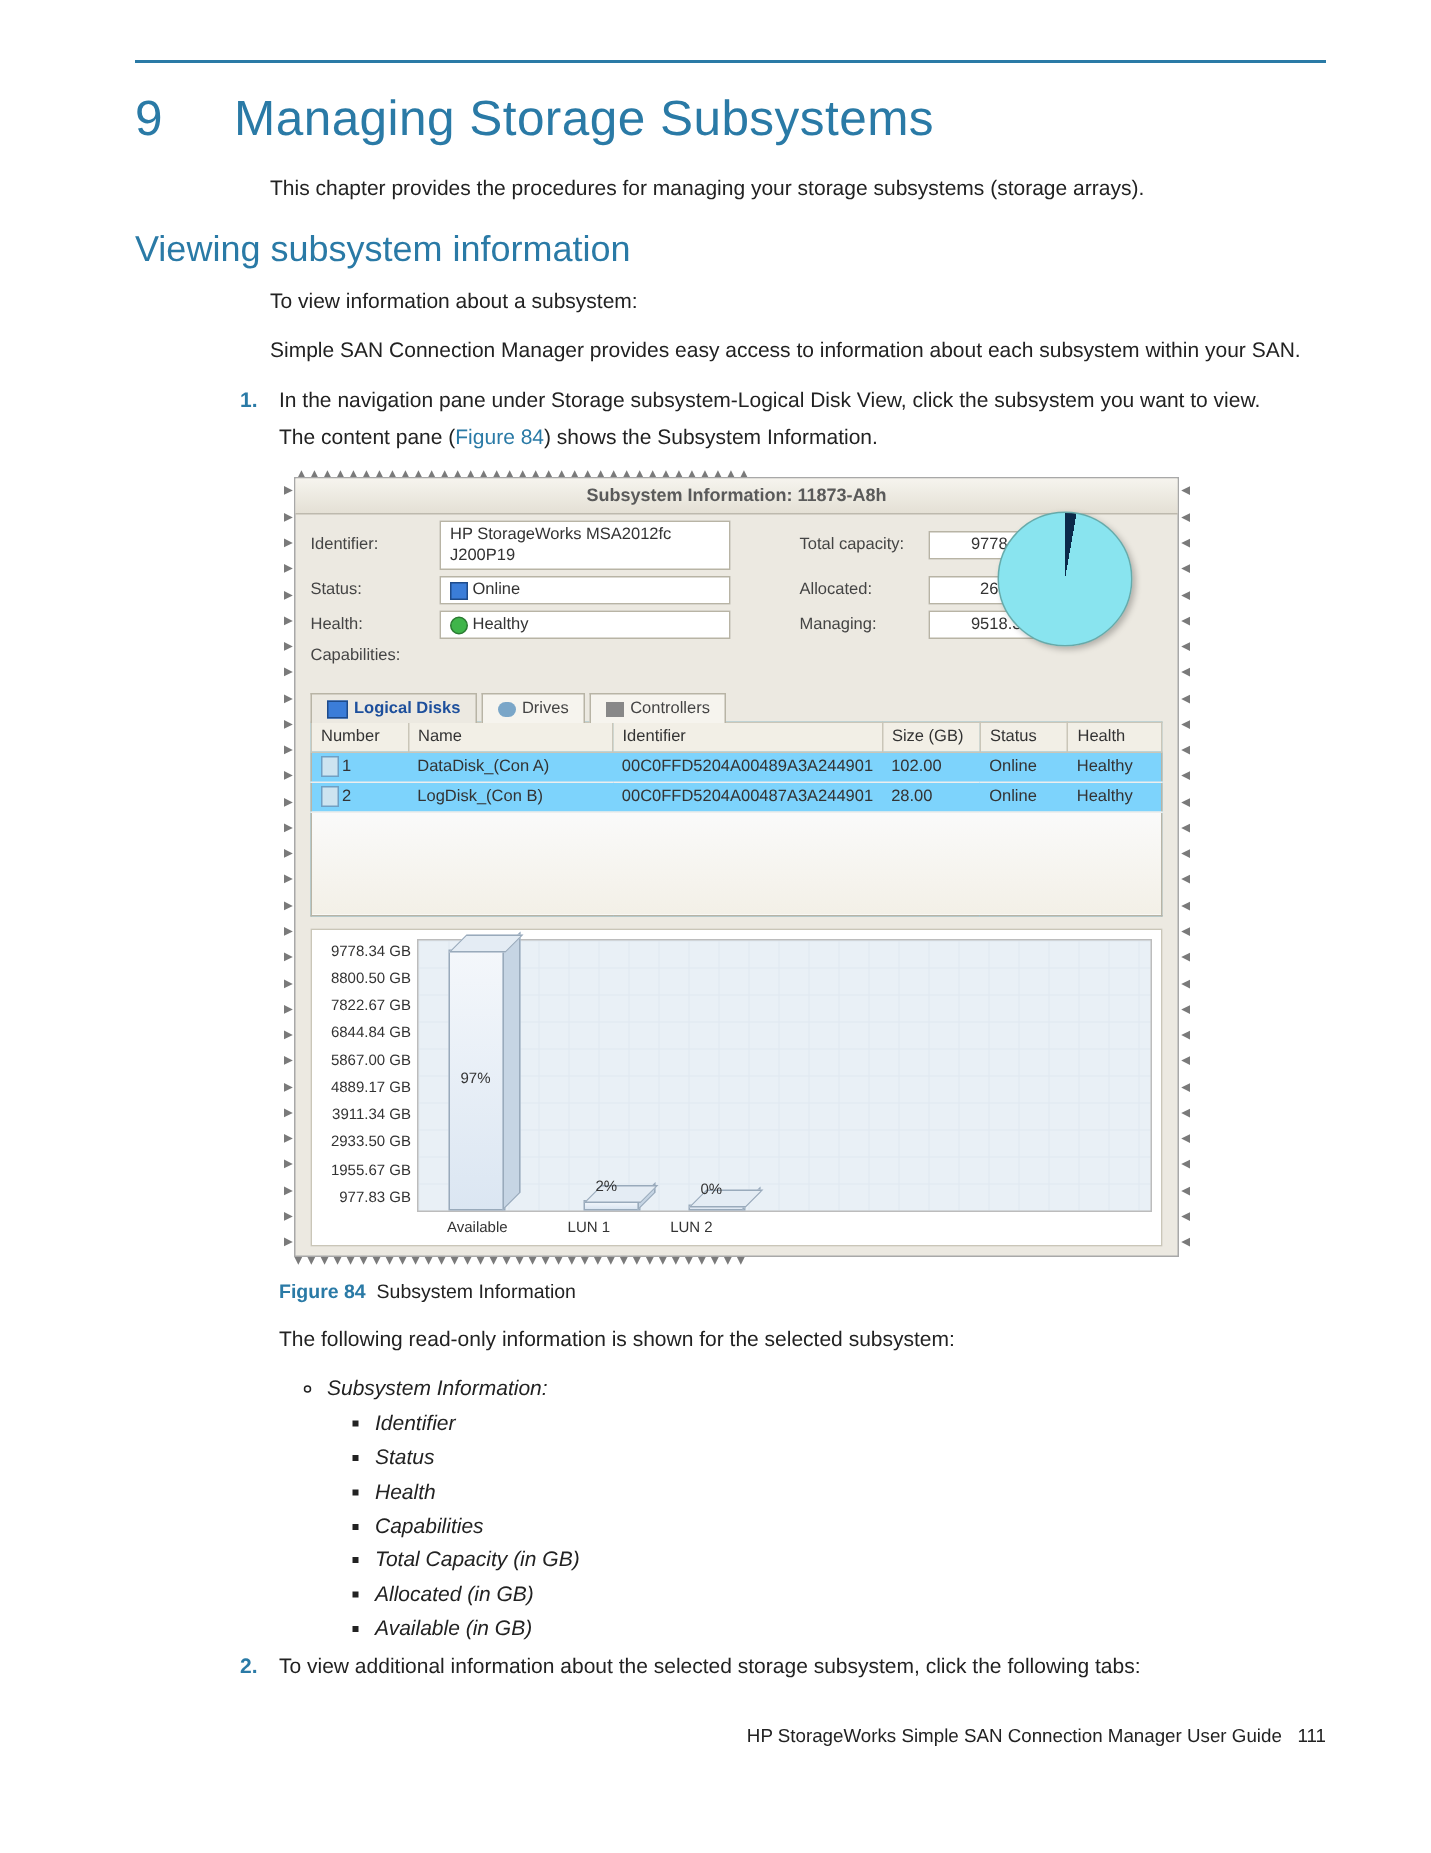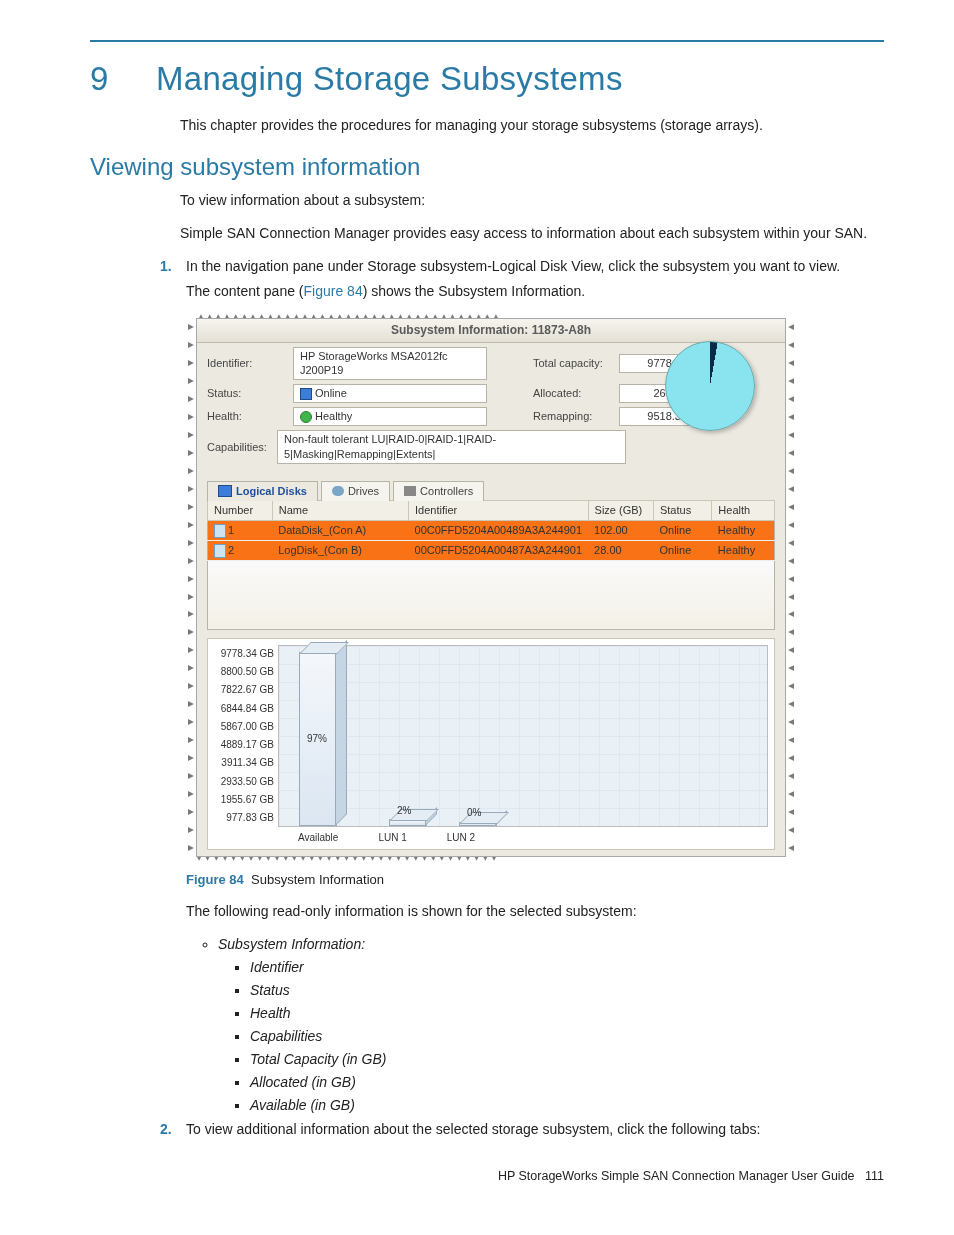--- a/index.html
+++ b/index.html
@@ -212,21 +212,21 @@
     width: 12px; height: 10px; display:inline-block;
   }
   .tab-icon.ld { background: #3b7dd8; border:1px solid #1e4b8a;}
   .tab-icon.dr { background: #7aa6c8; border-radius: 5px;}
   .tab-icon.ct { background: #888; }
 
   table.disks {
     width: calc(100% - 20px);
     margin: 0 10px;
     border-collapse: collapse;
-    background: #f97316;
+    background: #7dd3fc;
     border: 1px solid #b8b4a5;
   }
   table.disks th {
     background: #f2efe6;
     border: 1px solid #cac6b8;
     font-weight: normal;
     text-align: left;
     padding: 2px 6px;
     font-size: 11px;
   }
@@ -406,26 +406,25 @@
                   </span>
                 <span class="info-label2">Allocated:</span>
                 <span class="field w2">260.00 GB</span>
               </div>
               <div class="info-row">
                 <span class="info-label">Health:</span>
                 <span class="field w1">
                     <span class="health-icon"></span>
                     <span>Healthy</span>
                   </span>
-                <span class="info-label2">Remapping:</span>
+                <span class="info-label2">Managing:</span>
                 <span class="field w2">9518.34 GB</span>
               </div>
               <div class="info-row" style="padding-bottom:6px;">
                 <span class="info-label">Capabilities:</span>
-                <span class="field wcap">Non-fault tolerant LU|RAID-0|RAID-1|RAID-5|Masking|Remapping|Extents|</span>
               </div>
 
               <div class="tabs">
                 <div class="tab active">
                     <span class="tab-icon ld"></span>
                     <span>Logical Disks</span>
                   </div>
                 <div class="tab">
                     <span class="tab-icon dr"></span>
                     <span>Drives</span>

